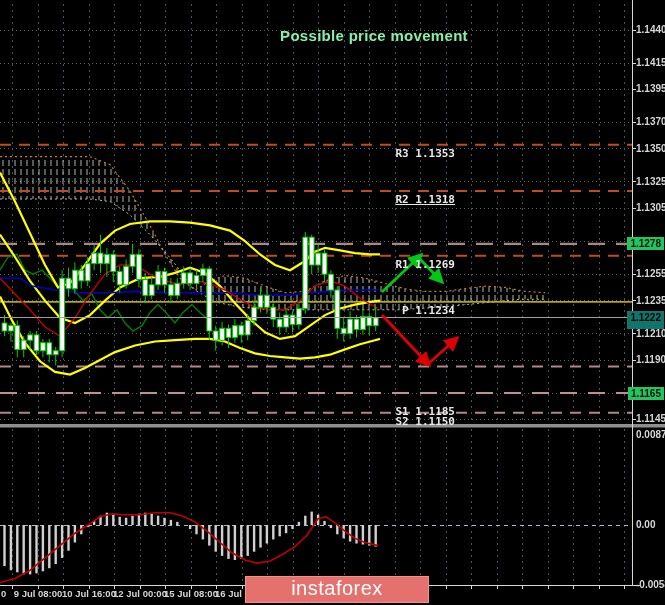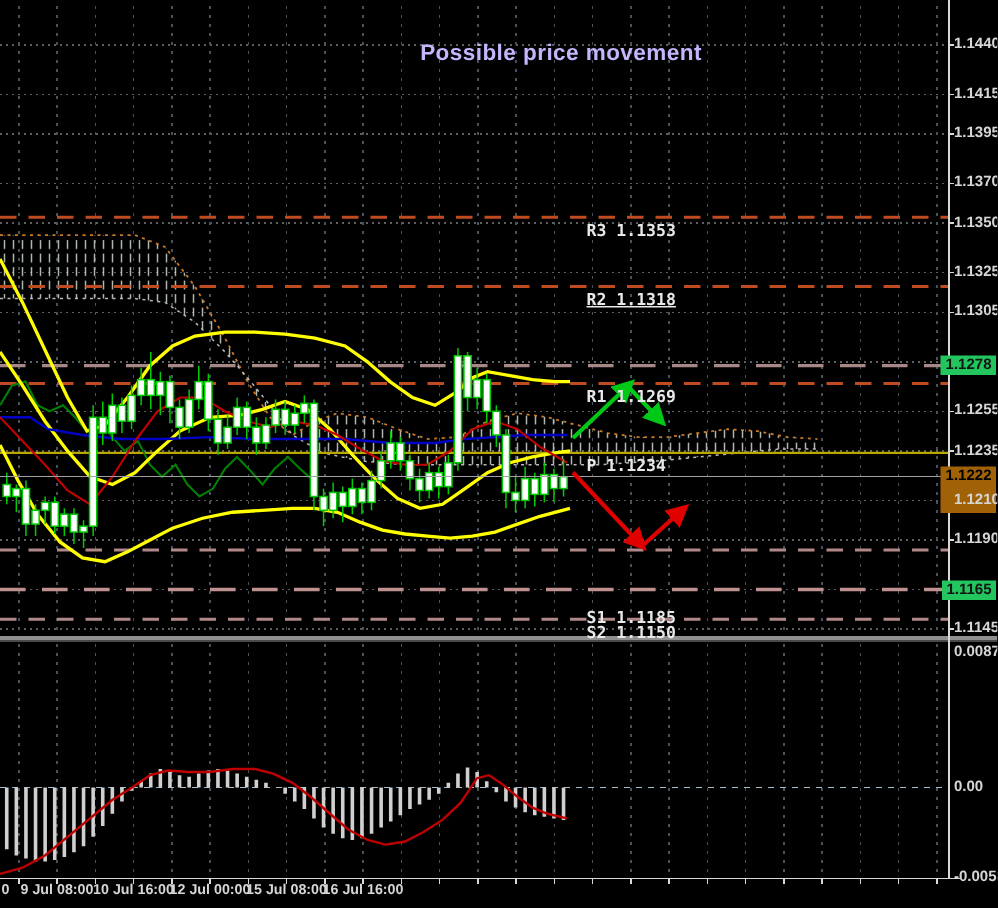--- a/index.html
+++ b/index.html
@@ -2,27 +2,27 @@
 <html><head>
 <meta charset="utf-8">
 <style>
   html,body{margin:0;padding:0;background:#000;}
   #stage{position:relative;width:665px;height:605px;background:#000;overflow:hidden;
          font-family:"Liberation Sans",sans-serif;}
   #stage svg{position:absolute;left:0;top:0;}
   .lbl{position:absolute;white-space:nowrap;color:#d6d6d6;font:700 10px "Liberation Sans",sans-serif;}
   .price-lbl{left:636px;}
   .hl-lbl{right:1px;background:#22c55e;color:#141414;padding:0 3px;font-size:10px;line-height:13px;height:13px;}
-  .cur-lbl{right:1px;background:#a16207;color:#000;padding:0 3px;font-size:10px;line-height:13px;height:31px;}
+  .cur-lbl{right:1px;background:#0f766e;color:#000;padding:0 3px;font-size:10px;line-height:13px;height:18px;}
   .time-lbl{font-size:9.5px;transform:translateX(-50%);top:588px;}
   .time-lbl.raw{transform:none;}
   .macd-lbl{left:636px;}
-  .pivot-lbl{font:700 11px "DejaVu Sans Mono",monospace;color:#e8e8e8;width:64px;text-align:left;left:391px;}
+  .pivot-lbl{font:700 11px "DejaVu Sans Mono",monospace;color:#e8e8e8;width:64px;text-align:right;left:391px;}
   .title{left:264px;top:27px;width:220px;text-align:center;font:700 15px "Liberation Sans",sans-serif;
-         color:#c4b5fd;letter-spacing:.3px;}
+         color:#86efac;letter-spacing:.3px;}
   .watermark{left:245px;top:576px;width:184px;height:27px;background:#e4716e;border:1px solid #f2928f;
              box-sizing:border-box;color:#fff;text-align:center;line-height:25px;
              font:400 20px "Liberation Sans",sans-serif;letter-spacing:.5px;}
 </style>
 </head>
 <body>
 
 <div id="stage">
   <div id="svg-holder">
       <svg width="665" height="605" viewBox="0 0 665 605">
@@ -382,13 +382,14 @@
       <div class="lbl time-lbl raw" style="left: 1px;">0</div>
       <div class="lbl time-lbl" style="left: 38px;">9 Jul 08:00</div>
       <div class="lbl time-lbl" style="left: 89px;">10 Jul 16:00</div>
       <div class="lbl time-lbl" style="left: 140px;">12 Jul 00:00</div>
       <div class="lbl time-lbl" style="left: 191px;">15 Jul 08:00</div>
       <div class="lbl time-lbl" style="left: 242px;">16 Jul 16:00</div>
       <div class="lbl macd-lbl" style="top: 429px;">0.00875</div>
       <div class="lbl macd-lbl" style="top: 519px;">0.00</div>
       <div class="lbl macd-lbl" style="top: 578.7px;">-0.0058</div>
     </div>
+  <div class="lbl watermark">instaforex</div>
 </div>
 
 </body></html>

